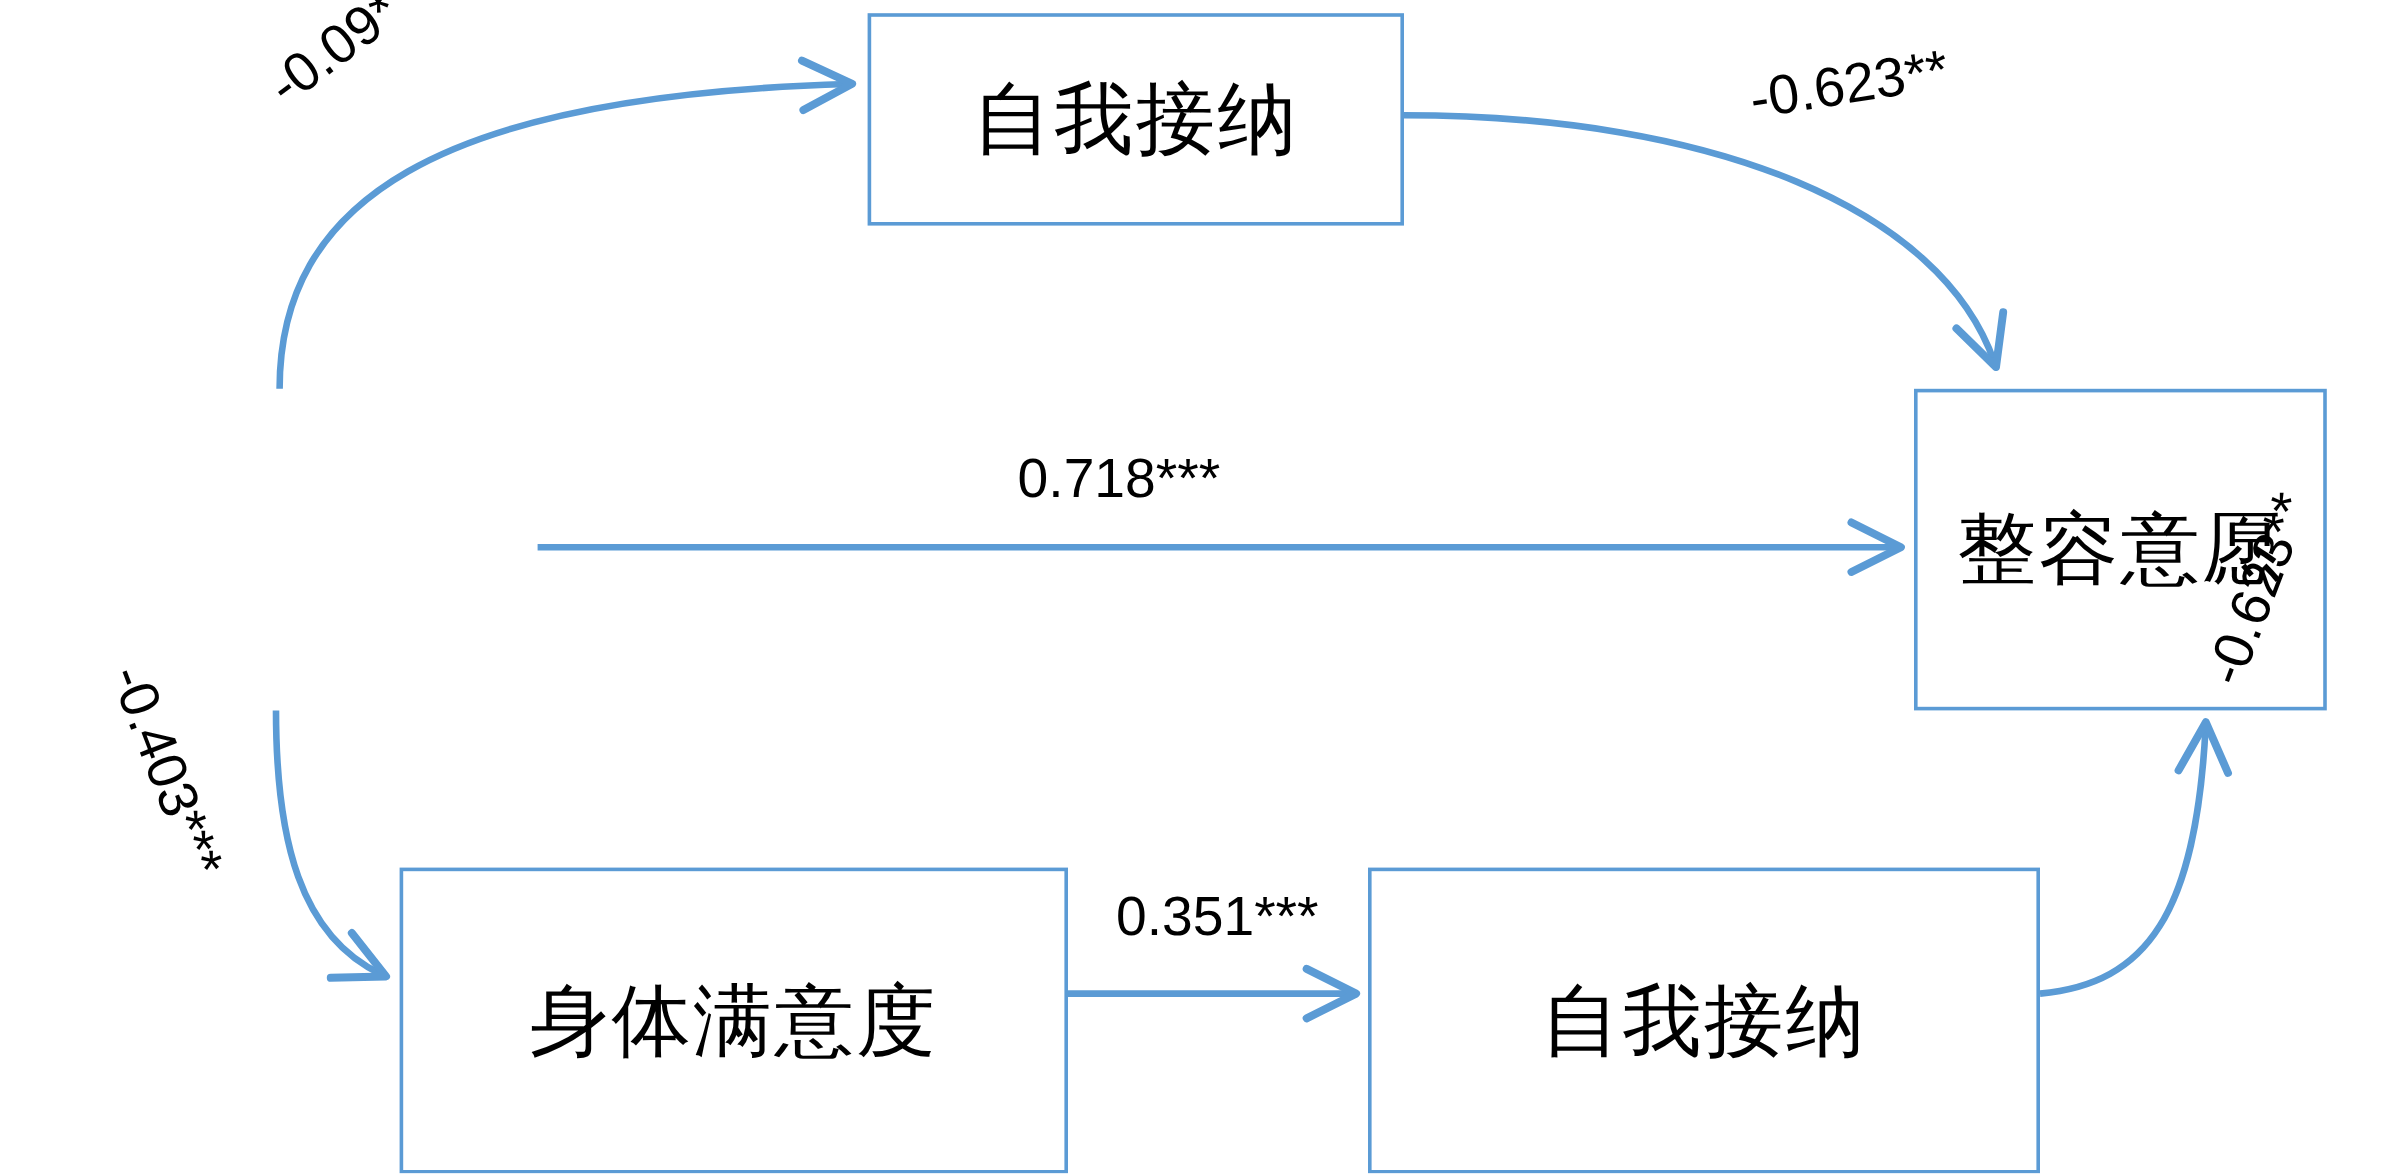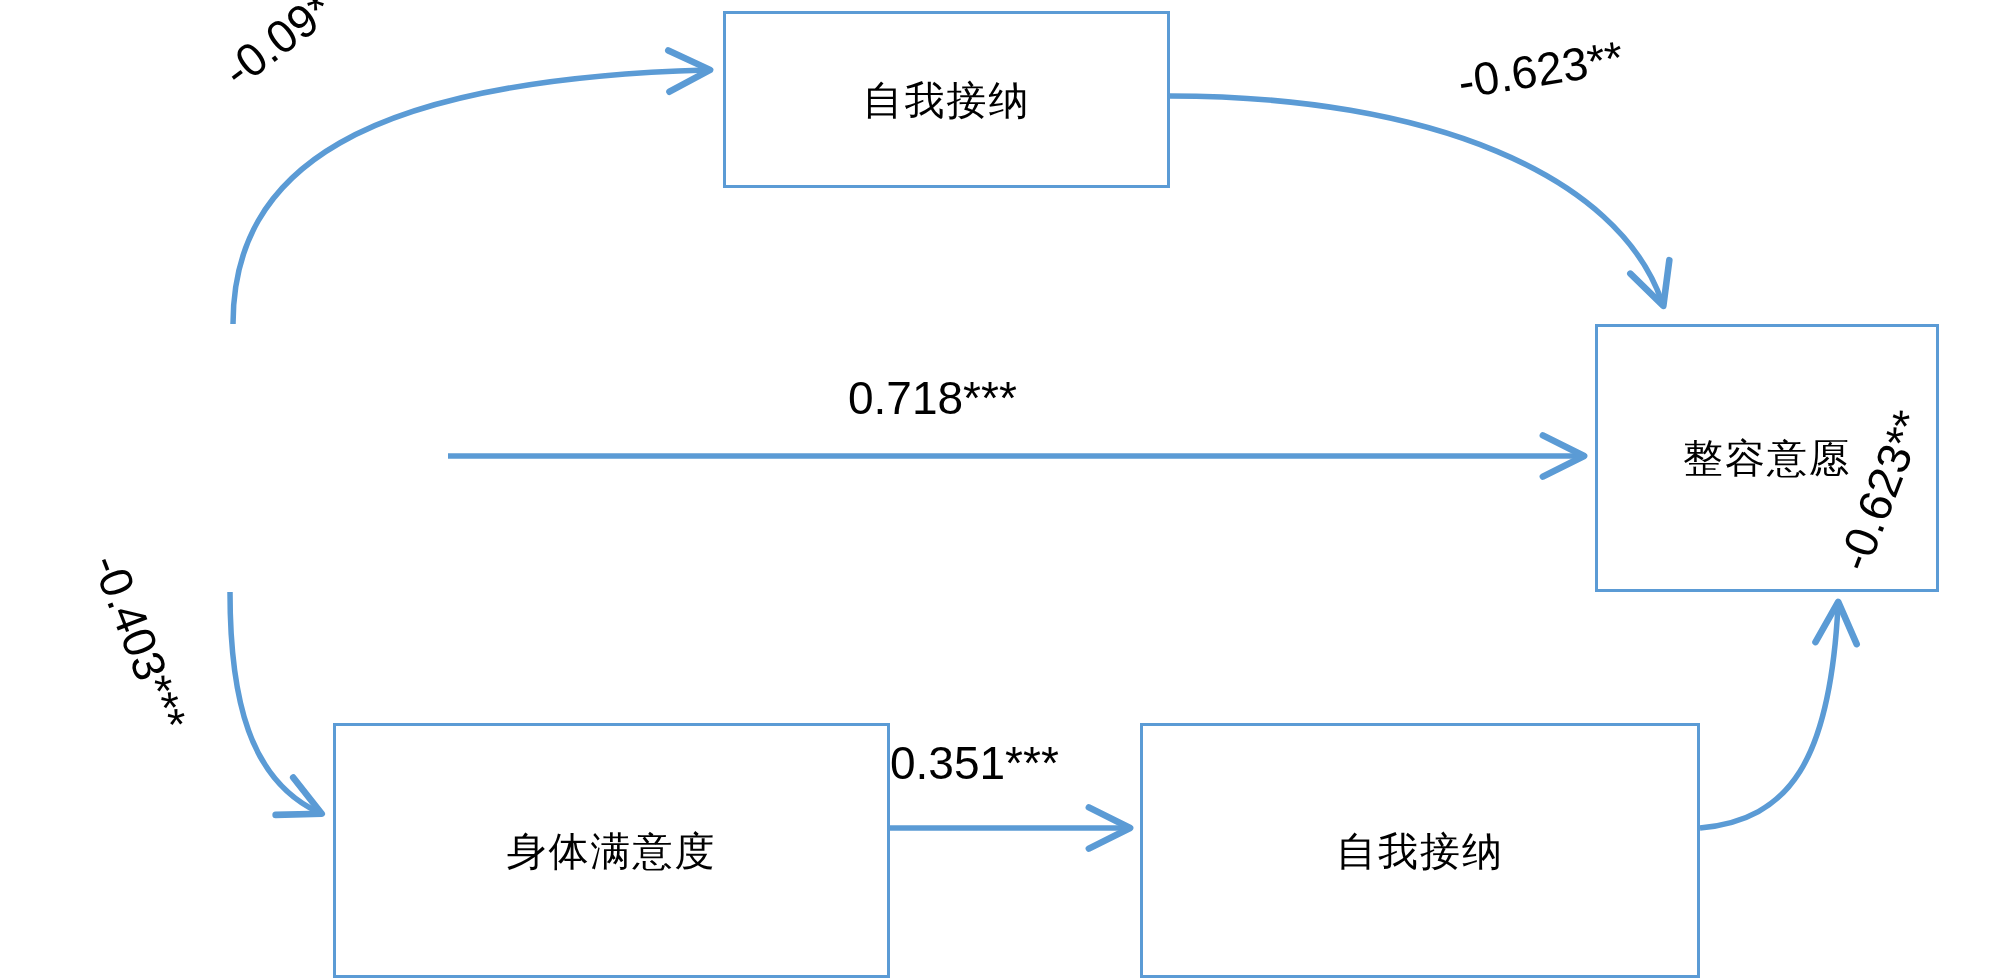--- a/index.html
+++ b/index.html
@@ -26,21 +26,21 @@
     position: absolute;
     box-sizing: border-box;
     border: 3px solid #5B9BD5;
     background: #ffffff;
     display: flex;
     align-items: center;
     justify-content: center;
   }
   .node-label {
     font-family: "DejaVu Serif", "Liberation Serif", serif;
-    font-size: 40px;
+    font-size: 66px;
     color: #000000;
     line-height: 1;
     letter-spacing: 2px;
     white-space: nowrap;
   }
   .edge-label {
     position: absolute;
     font-family: "Liberation Sans", "DejaVu Sans", sans-serif;
     font-size: 46px;
     color: #000000;
@@ -83,16 +83,16 @@
     <span class="node-label">身体满意度</span>
   </div>
   <div class="node-box" id="node-4" style="left: 1140px; top: 723px; width: 560px; height: 255px; border-color: rgb(91, 155, 213);">
     <span class="node-label">自我接纳</span>
   </div>
 
   <div class="edge-label" id="edge-label-0" style="left: 215px; top: 58px; transform-origin: left top; transform: rotate(-37deg); color: rgb(0, 0, 0);">-0.09**</div>
   <div class="edge-label" id="edge-label-1" style="left: 1455px; top: 60px; transform-origin: left top; transform: rotate(-9deg); color: rgb(0, 0, 0);">-0.623**</div>
   <div class="edge-label" id="edge-label-2" style="left: 832px; top: 375px; transform-origin: left top; transform: rotate(0deg); color: rgb(0, 0, 0); margin-left: 16px;">0.718***</div>
   <div class="edge-label" id="edge-label-3" style="left: 128px; top: 548px; transform-origin: left top; transform: rotate(69deg); color: rgb(0, 0, 0);">-0.403***</div>
-  <div class="edge-label" id="edge-label-4" style="left: 890px; top: 740px; transform-origin: left top; transform: rotate(0deg); color: rgb(0, 0, 0);">0.351***</div>
+  <div class="edge-label" id="edge-label-4" style="left: 930px; top: 740px; transform-origin: left top; transform: rotate(0deg); color: rgb(0, 0, 0);">0.351***</div>
   <div class="edge-label" id="edge-label-5" style="left: 1830px; top: 560px; transform-origin: left top; transform: rotate(-69deg); color: rgb(0, 0, 0);">-0.623**</div>
 
 </div>
 
 </body></html>

